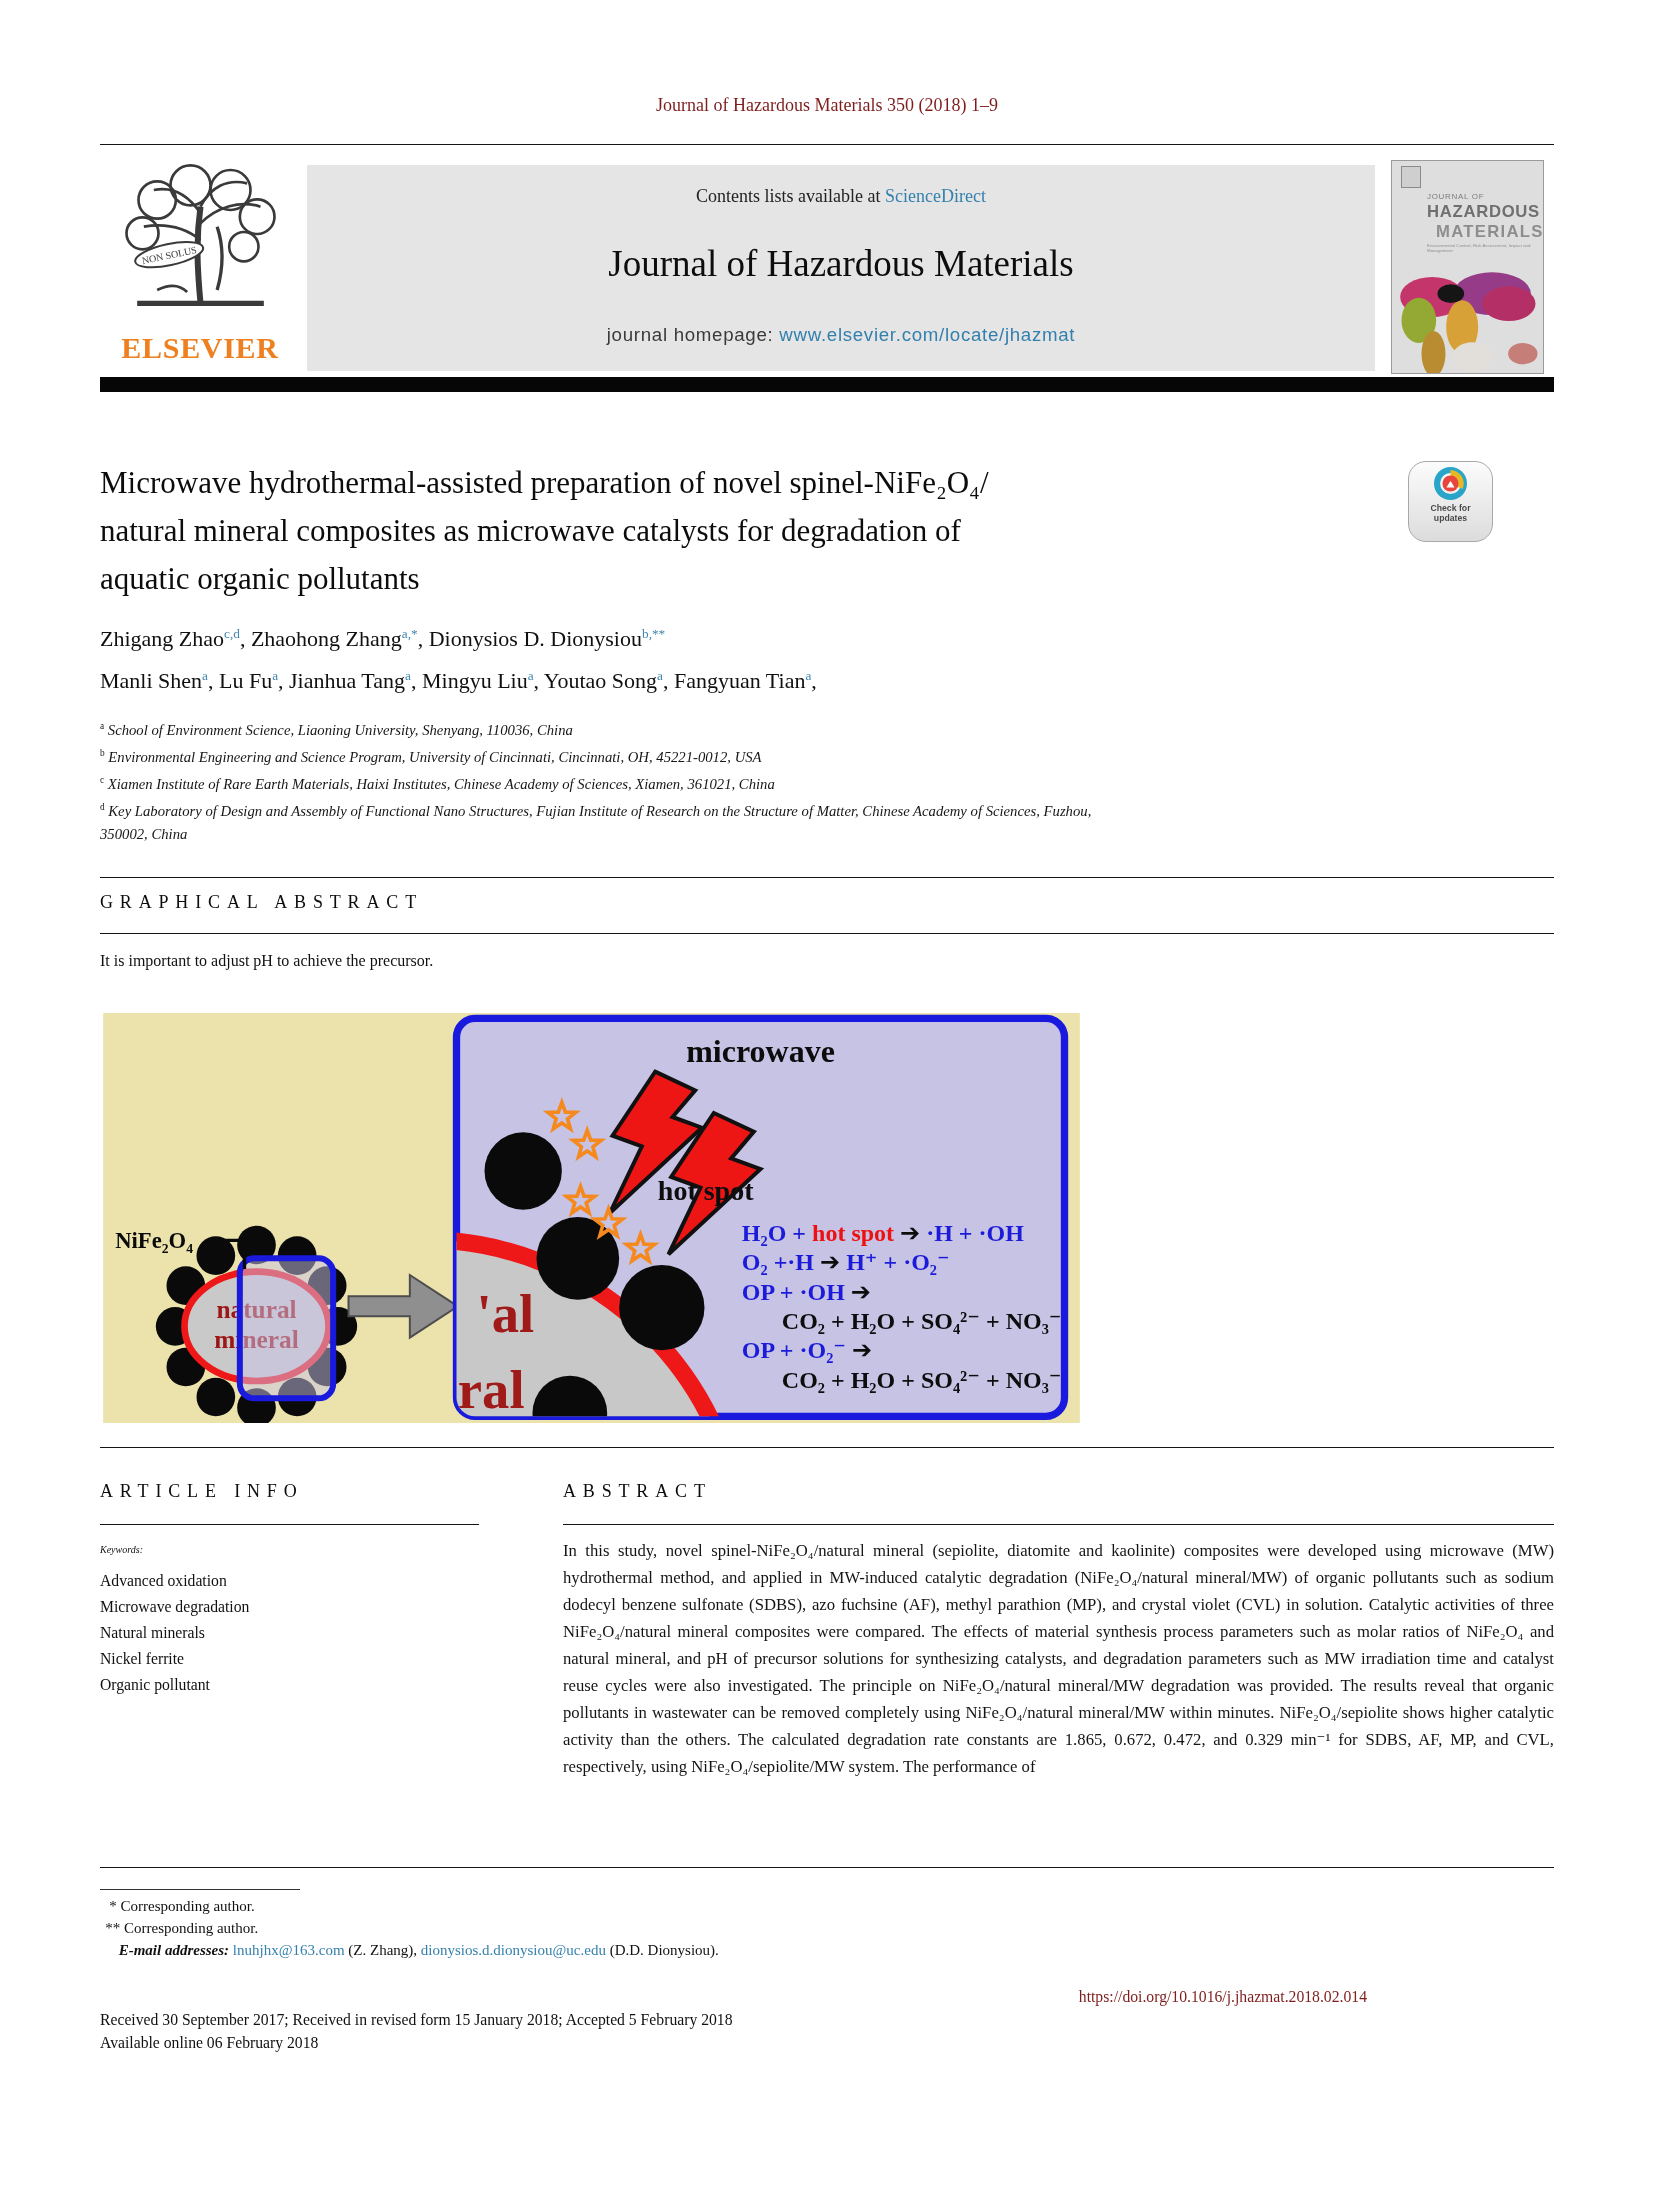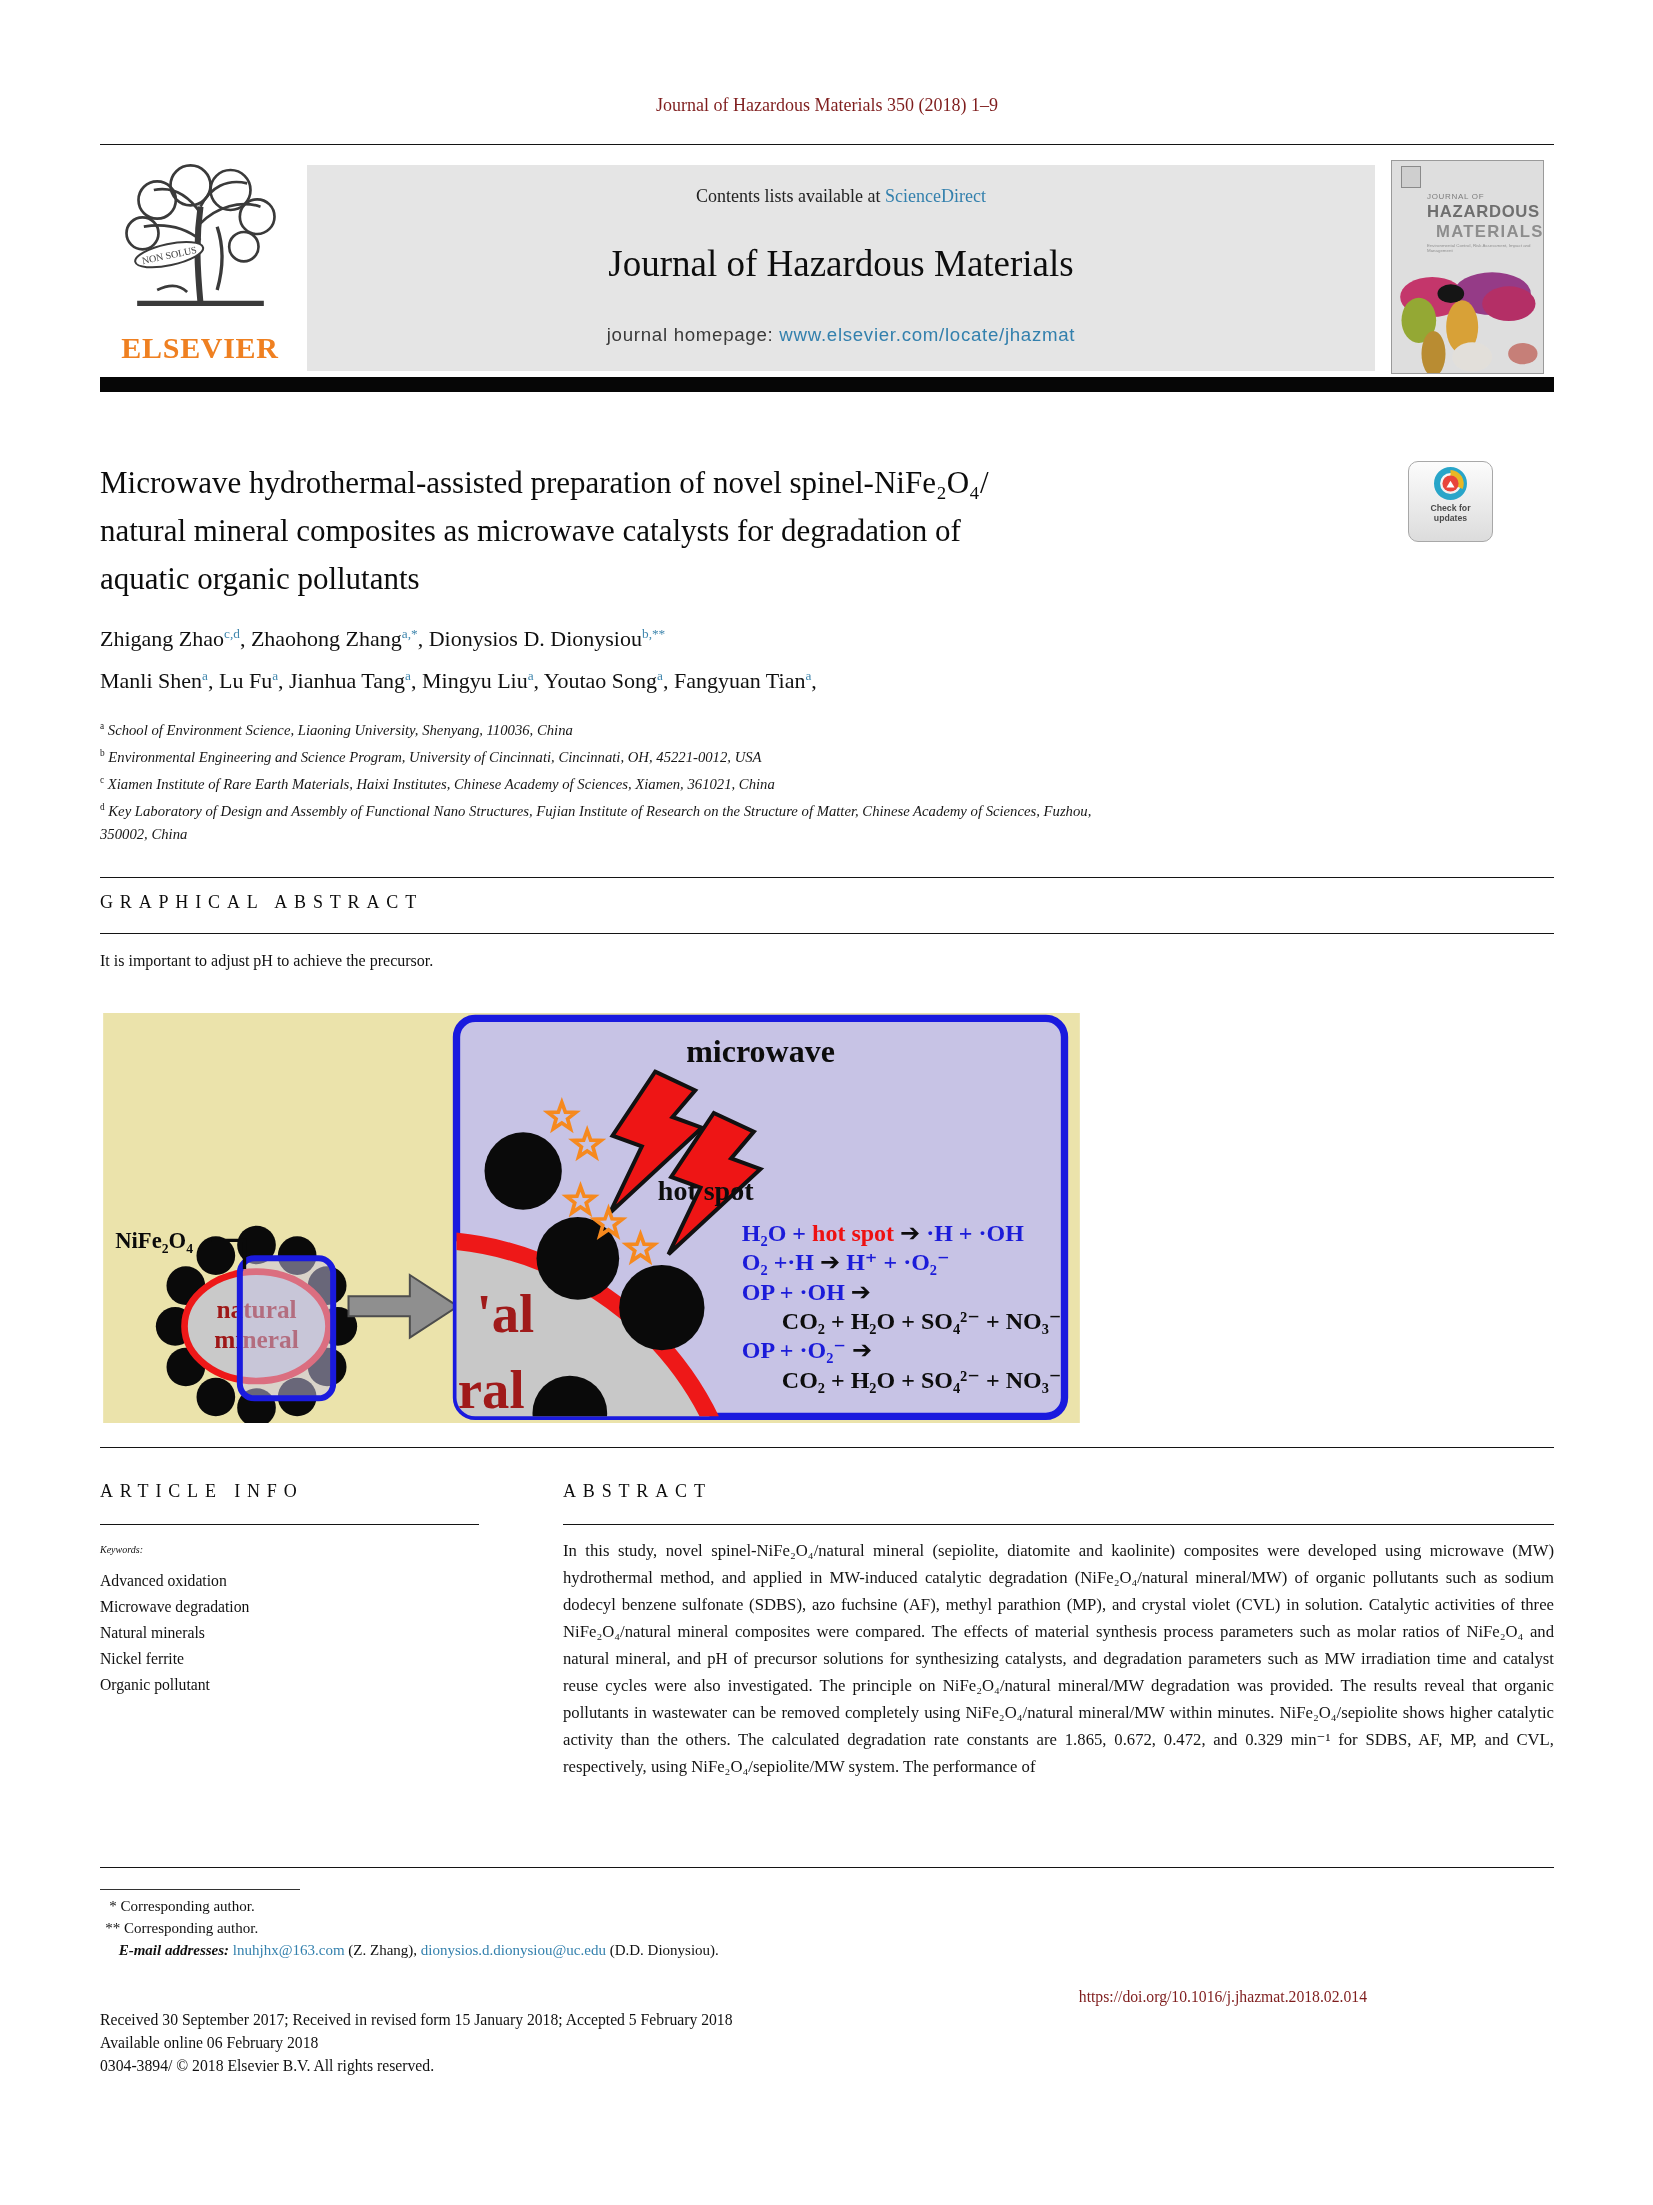--- a/index.html
+++ b/index.html
@@ -16,21 +16,21 @@
   #logo-word{font-family:"Liberation Serif",serif;font-weight:bold;font-size:30px;color:#ef8021;letter-spacing:0.7px;margin-top:1.3px;}
   #head-box{left:307px;top:165px;width:1068px;height:206px;background:#e5e5e5;text-align:center;}
   #contents-line{margin-top:21.3px;font-size:18px;color:#222;}
   #journal-name{margin-top:35px;font-size:37px;color:#0d0d0d;}
   #homepage-line{margin-top:39px;font-family:"Liberation Sans","DejaVu Sans",sans-serif;font-size:18.7px;color:#3a3a3a;letter-spacing:0.7px;}
   #cover-box{left:1391px;top:160px;width:151px;height:212px;background:#dedede;border:0.7px solid #9a9a9a;overflow:hidden;}
   .cov-small{font-family:"Liberation Sans","DejaVu Sans",sans-serif;color:#7d7d7d;}
   #black-bar{left:100px;top:377px;width:1454px;height:14.7px;background:#060606;}
   
   #title{left:100px;top:459px;width:1280px;font-size:31px;line-height:48px;color:#0c0c0c;}
-  #badge{left:1408px;top:461px;width:83px;height:79px;border:0.7px solid #a8a8a8;border-radius:10px;
+  #badge{left:1408px;top:461px;width:83px;height:79px;border:0.7px solid #a8a8a8;border-radius:18px;
          background:linear-gradient(#fcfcfc,#dcdcdc);text-align:center;}
   #badge .btxt{font-family:"Liberation Sans","DejaVu Sans",sans-serif;font-size:8.7px;line-height:10px;color:#4a4a4a;font-weight:bold;}
   #authors{left:100px;top:615px;width:1400px;font-size:22px;line-height:37px;color:#101010;}
   #authors sup{font-size:13.3px;color:#3f86ad;}
   #affils{left:100px;top:715px;width:1454px;font-style:italic;font-size:14.7px;line-height:23px;color:#161616;}
   #affils sup{font-size:9.3px;font-style:normal;}
   
   .sect-head{font-size:18px;letter-spacing:0.38em;color:#0d0d0d;}
   #rule-ga1{left:100px;top:877px;width:1454px;}
   #ga-head{left:100px;top:892px;}
@@ -264,15 +264,14 @@
   <div style="padding-left:18.7px;">
     <span class="em-it">E-mail addresses:</span>
     <span class="blue-link">lnuhjhx@163.com</span><span> (Z. Zhang), </span><span class="blue-link">dionysios.d.dionysiou@uc.edu</span><span> (D.D. Dionysiou).</span>
   </div>
 </div>
 
 <div class="abs" id="footer">
   <div class="teal">https://doi.org/10.1016/j.jhazmat.2018.02.014</div>
   <div>Received 30 September 2017; Received in revised form 15 January 2018; Accepted 5 February 2018</div>
   <div>Available online 06 February 2018</div>
-  <div>0304-3894/ © 2018 Elsevier B.V. All rights reserved.</div>
 </div>
 
 
 </body></html>

